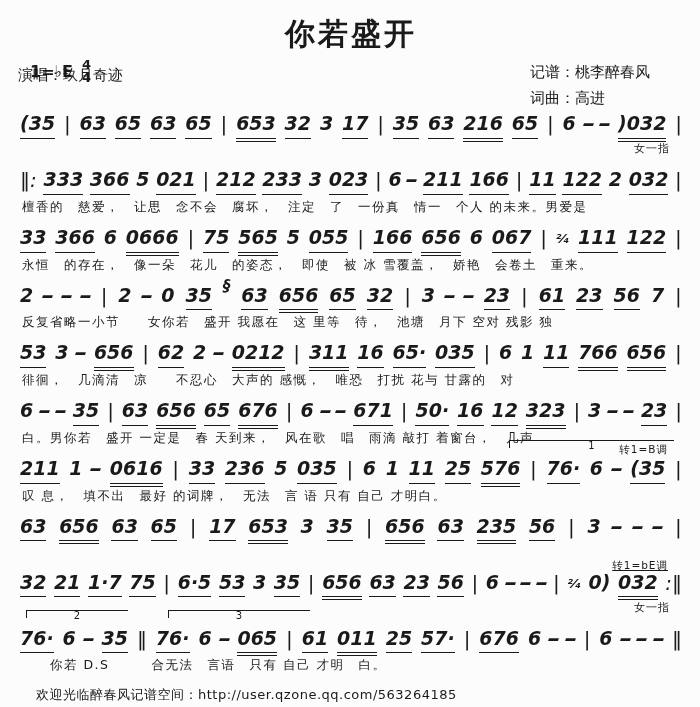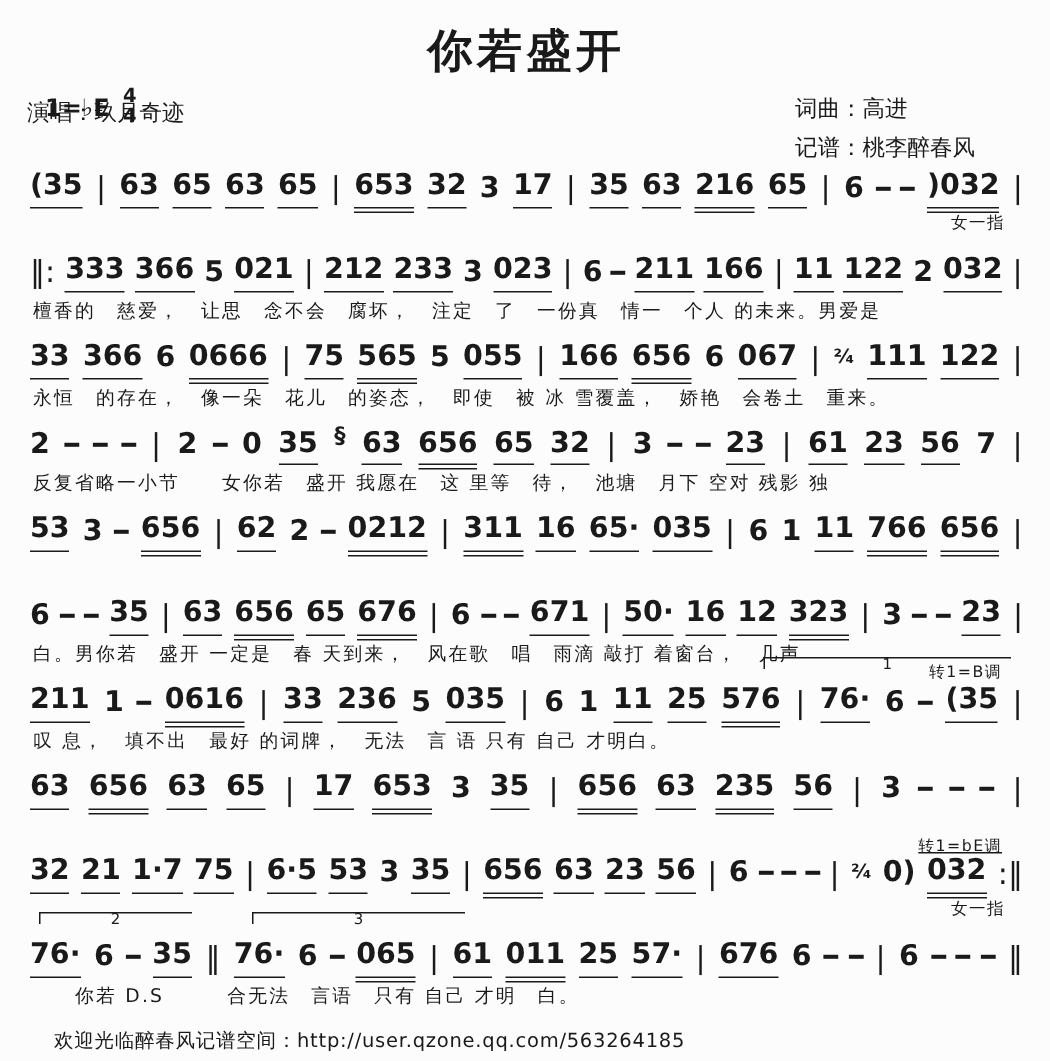--- a/index.html
+++ b/index.html
@@ -27,22 +27,22 @@
   }
   .tsfrac{display:inline-flex;flex-direction:column;line-height:1;font-size:13px;text-align:center;}
   .tsfrac i{font-style:normal;font-weight:bold;}
   .performer{position:absolute;left:0;right:0;top:60px;font-size:15px;font-family:Liberation Mono, monospace;}
   .credits{position:absolute;left:512px;top:54px;font-size:15px;line-height:1.7;}
 
   
   .score{flex:1 1 auto;padding-top:10px;}
   .score-line{position:relative;min-height:44px;margin-bottom:12px;}
   .notes-row{
-    display:flex;justify-content:space-between;align-items:center;
-    font-weight:bold;font-size:19px;padding:0 2px;line-height:1.25;
+    display:flex;justify-content:space-between;align-items:flex-start;
+    font-weight:bold;font-size:19px;padding:0 2px;line-height:1.25;font-style:italic;
   }
   .tok{white-space:nowrap;}
   .u1{border-bottom:1.5px solid var(--ink);padding-bottom:2px;}
   .u2{border-bottom:1.5px solid var(--ink);padding-bottom:2px;position:relative;}
   .u2::after{
     content:"";position:absolute;left:0;right:0;bottom:-4px;
     border-bottom:1.5px solid var(--ink);
   }
   .bar{font-weight:normal;font-size:20px;}
   .dash{display:inline-block;transform:scaleX(1.7);}
@@ -80,22 +80,22 @@
     <h1 class="title">你若盛开</h1>
     <div class="keysig">
       <span>1=♭E</span>
       <span class="tsfrac">
         <i>4</i>
         <i>4</i>
       </span>
     </div>
     <div class="performer">演唱：玖月奇迹</div>
     <div class="credits">
+      <div>记谱：桃李醉春风</div>
       <div>词曲：高进</div>
-      <div>记谱：桃李醉春风</div>
     </div>
   </div>
 
   <div class="score">
       <div class="score-line">
         <div class="notes-row">
           <span class="tok u1">(35</span>
           <span class="tok bar">|</span>
           <span class="tok u1">63</span>
           <span class="tok u1">65</span>
@@ -217,20 +217,21 @@
           <span class="tok u1">65·</span>
           <span class="tok u1">035</span>
           <span class="tok bar">|</span>
           <span class="tok">6</span>
           <span class="tok">1</span>
           <span class="tok u1">11</span>
           <span class="tok u2">766</span>
           <span class="tok u2">656</span>
           <span class="tok bar">|</span>
         </div>
+        <div class="lyrics-row">徘徊，　几滴清　凉　　不忍心　大声的 感慨，　唯恐　打扰 花与 甘露的　对</div>
       </div>
       <div class="score-line">
         <div class="notes-row">
           <span class="tok">6</span>
           <span class="tok dash">-</span>
           <span class="tok dash">-</span>
           <span class="tok u1">35</span>
           <span class="tok bar">|</span>
           <span class="tok u1">63</span>
           <span class="tok u2">656</span>

